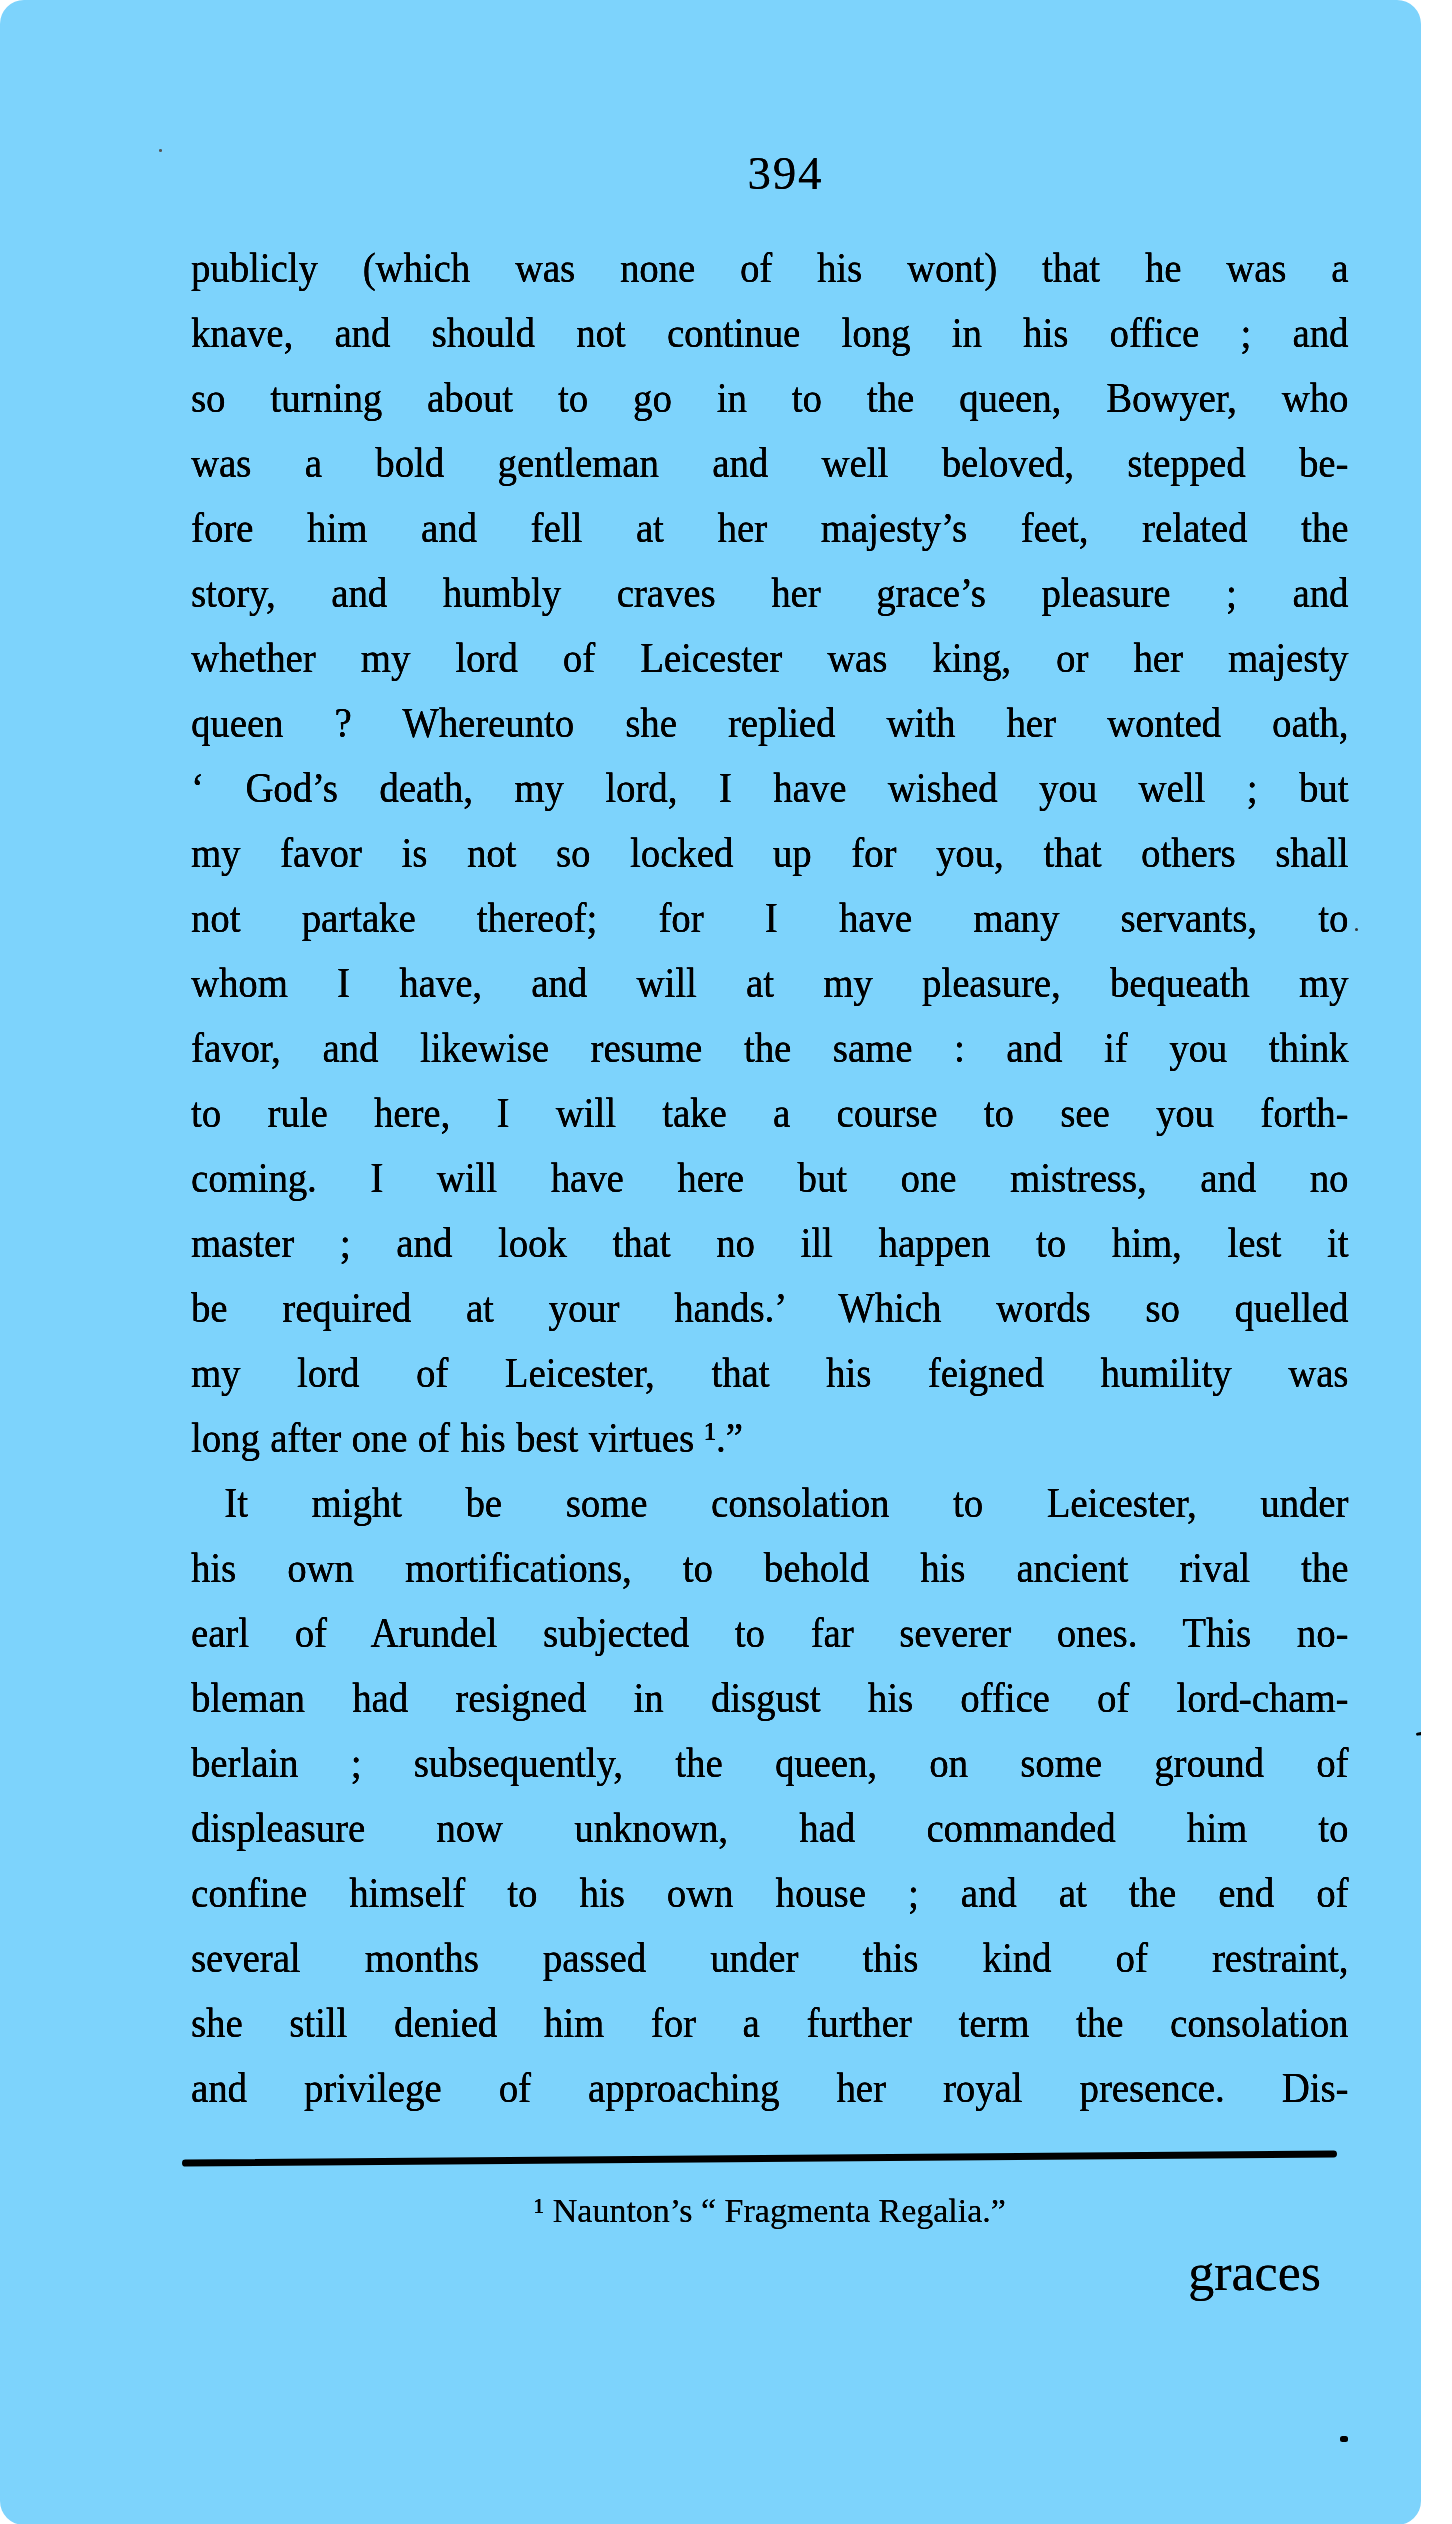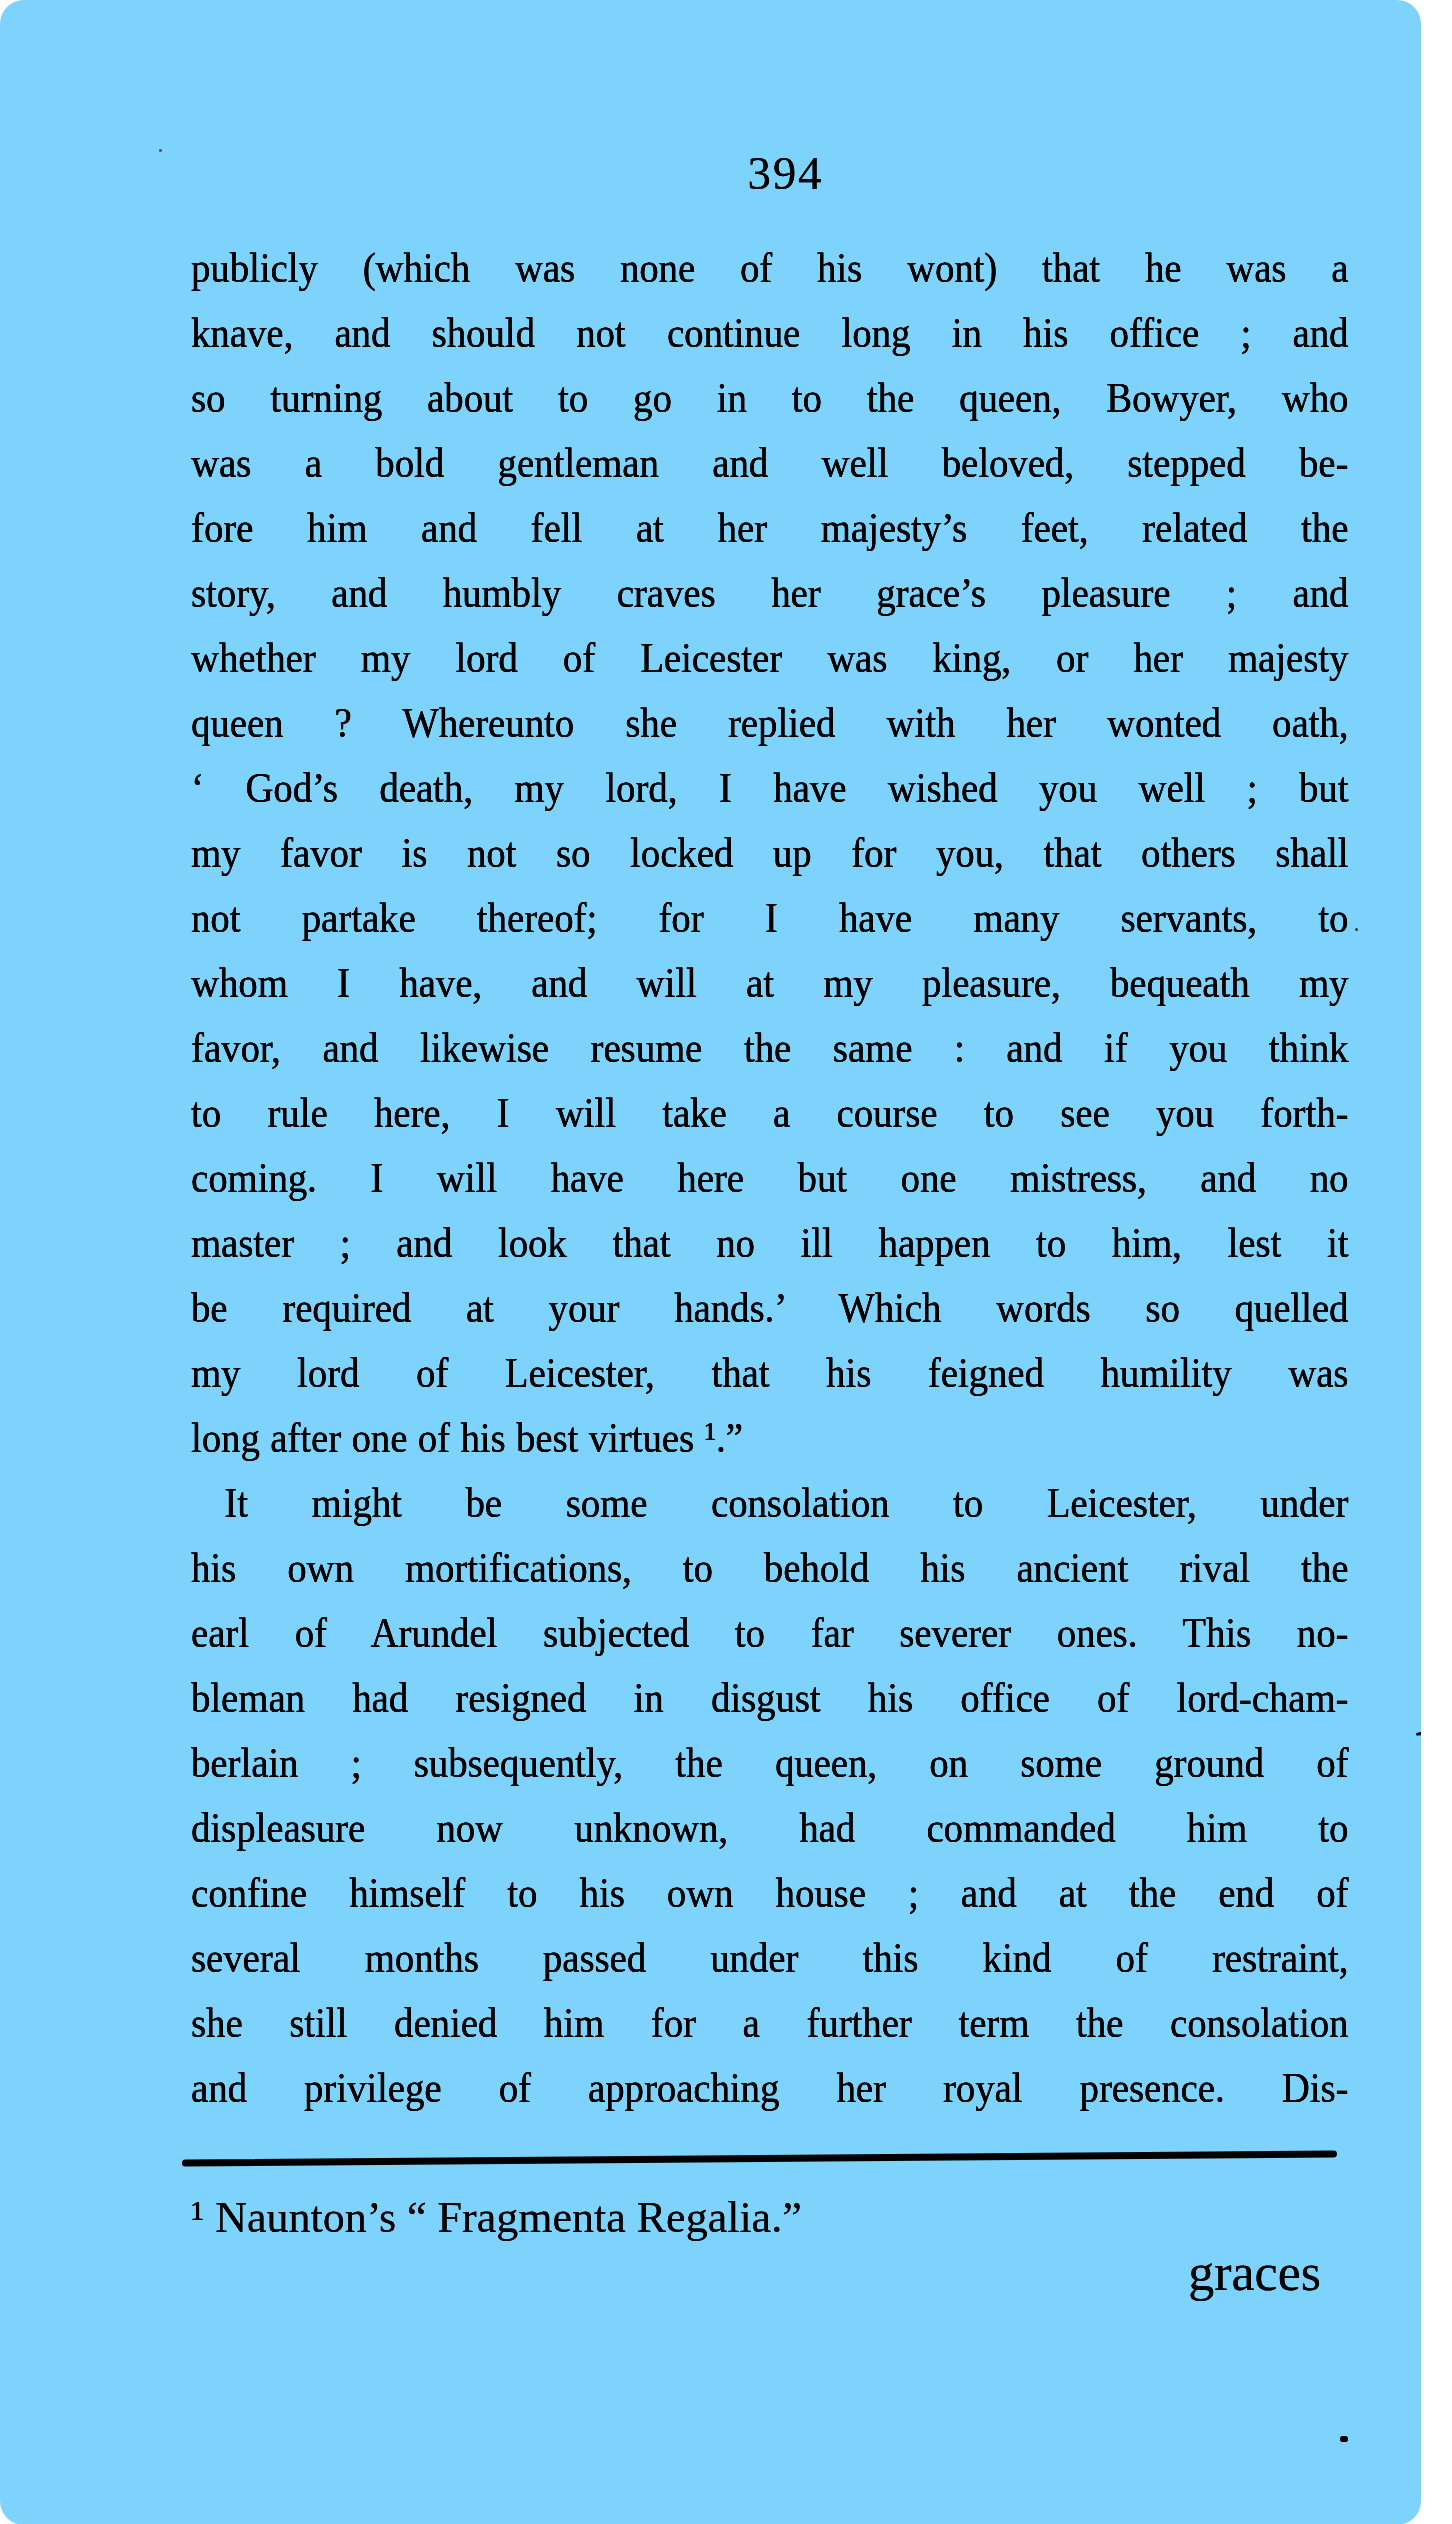--- a/index.html
+++ b/index.html
@@ -47,22 +47,22 @@
     height: 6.8px;
     background: #000;
     border-radius: 3.4px;
     transform: rotate(-0.45deg);
   }
   .footnote {
     position: absolute;
     top: 2192px;
     left: 191px;
     width: 1158px;
-    text-align: left;
-    font-size: 44px;
+    text-align: center;
+    font-size: 34px;
     text-shadow: 0 0 0.4px #000;
     font-family: Liberation Serif, serif;
   }
   .catchword {
     position: absolute;
     top: 2243px;
     right: 100px;
     font-size: 52px;
     text-shadow: 0 0 0.5px #000;
   }

